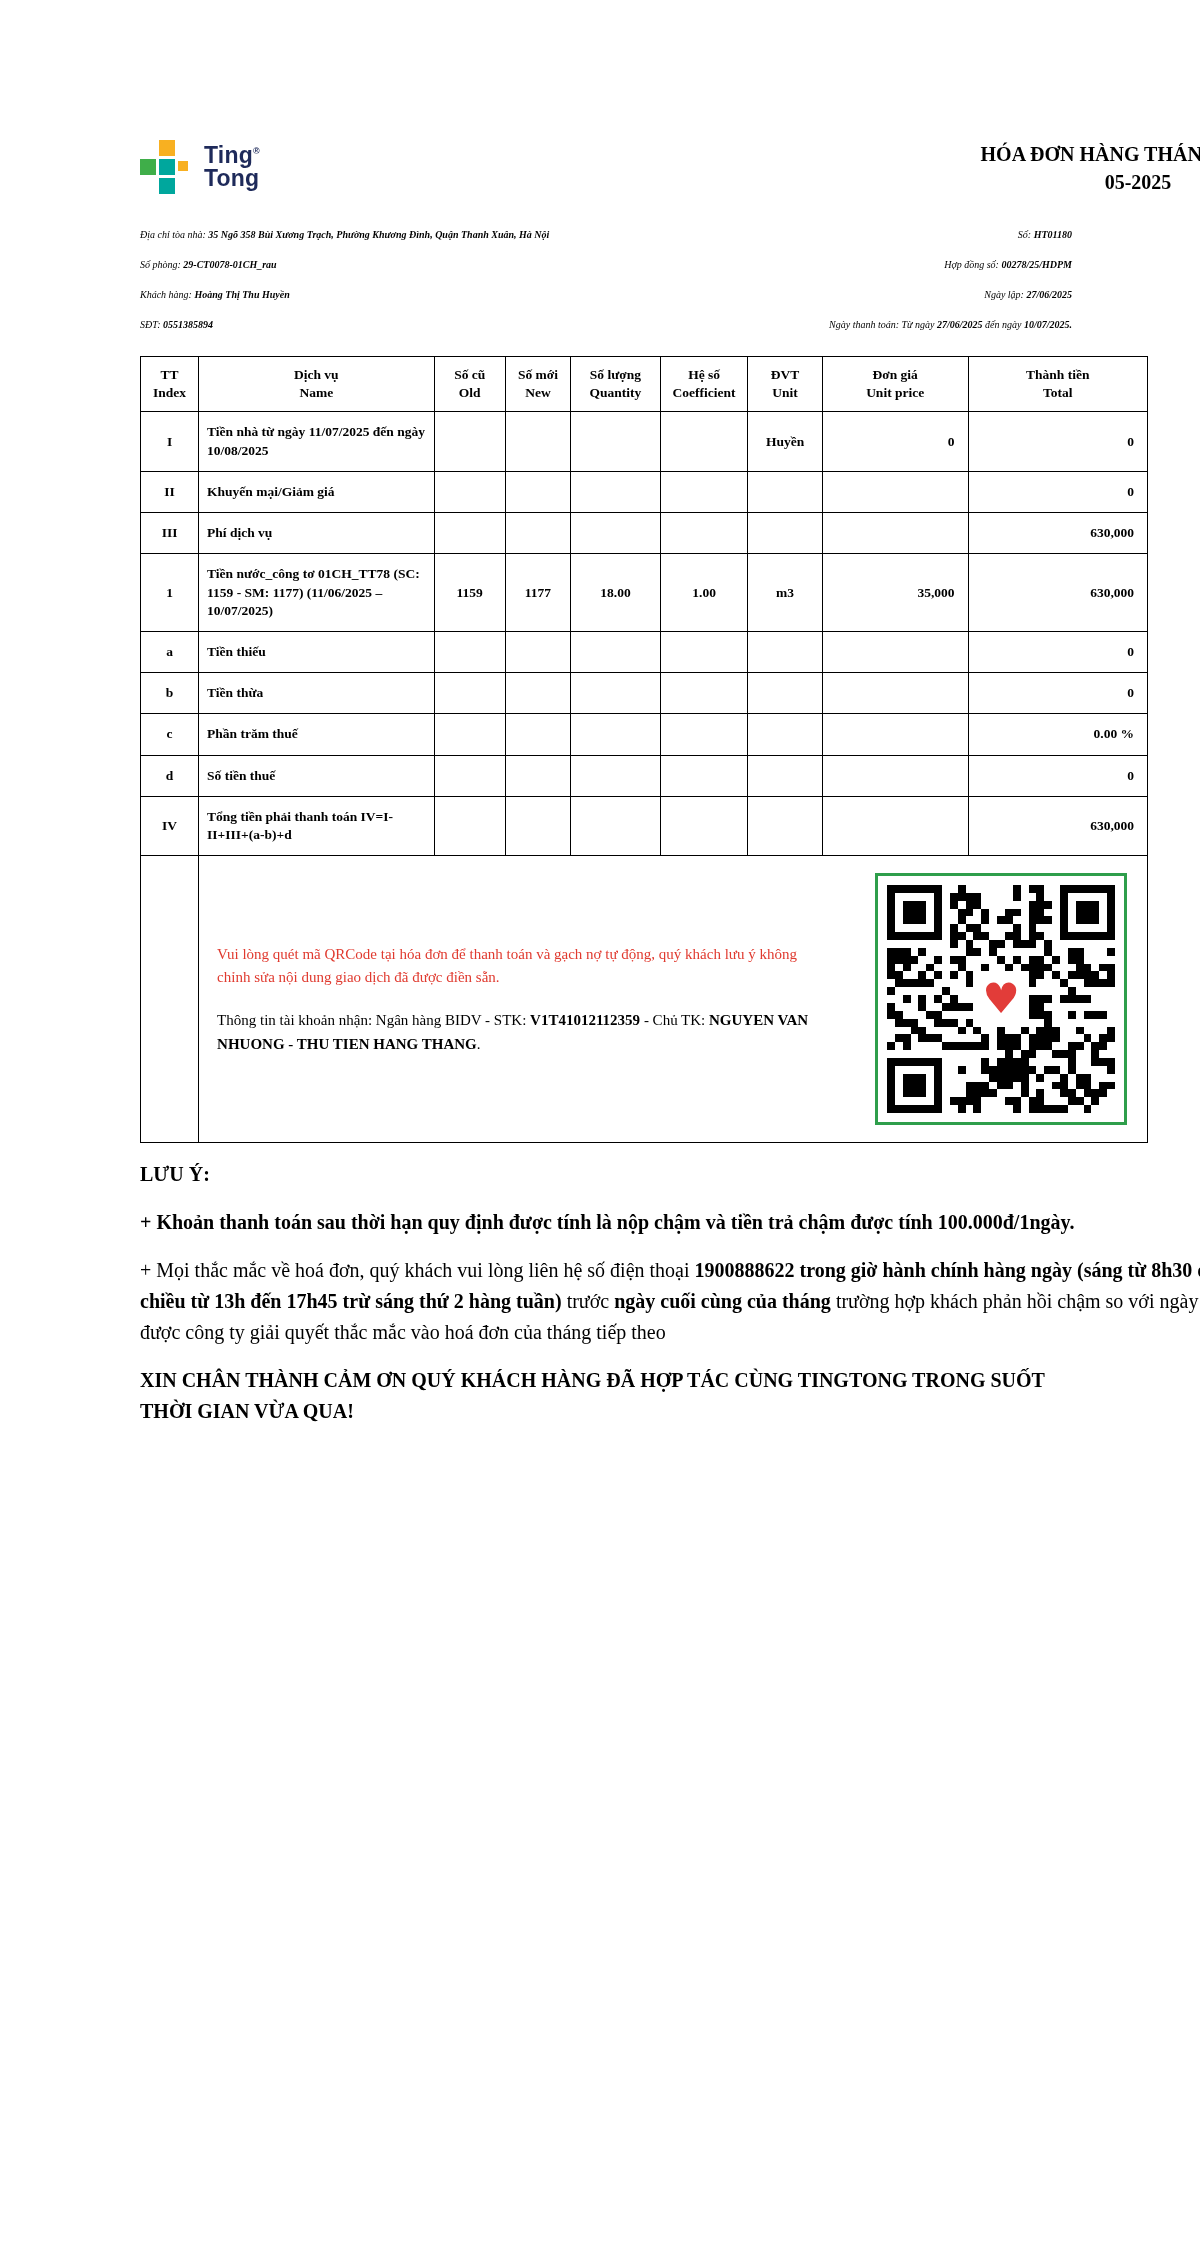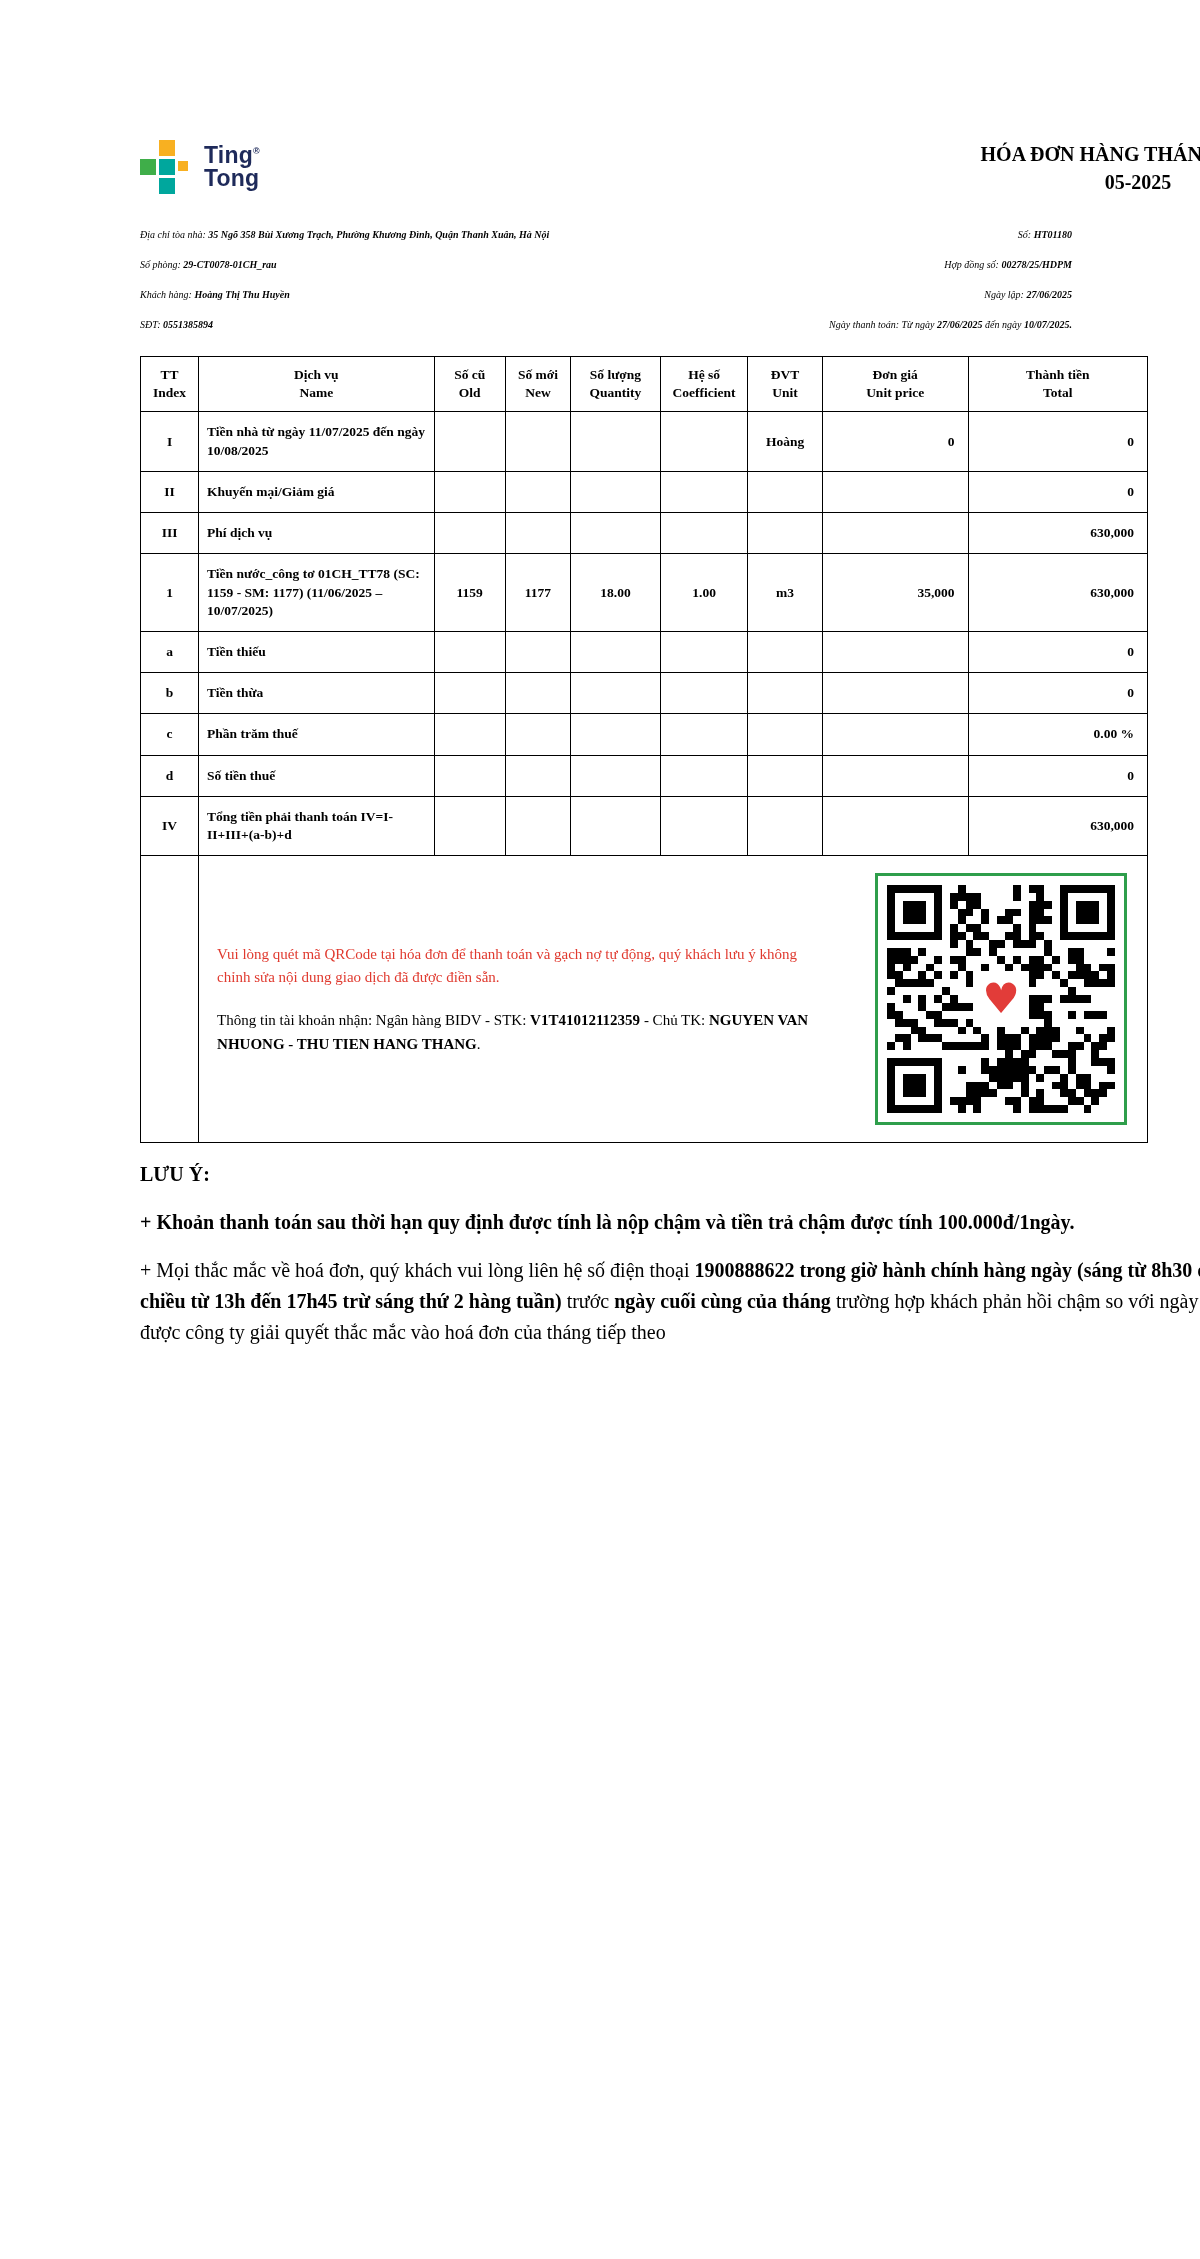--- a/index.html
+++ b/index.html
@@ -156,21 +156,21 @@
       </tr>
     </thead>
     <tbody id="inv-body">
         <tr>
           <td class="ac">I</td>
           <td class="al">Tiền nhà từ ngày 11/07/2025 đến ngày 10/08/2025</td>
           <td class="ac"></td>
           <td class="ac"></td>
           <td class="ac"></td>
           <td class="ac"></td>
-          <td class="ac">Hoàng</td>
+          <td class="ac">Huyền</td>
           <td class="ar">0</td>
           <td class="ar">0</td>
         </tr>
         <tr>
           <td class="ac">II</td>
           <td class="al">Khuyến mại/Giảm giá</td>
           <td class="ac"></td>
           <td class="ac"></td>
           <td class="ac"></td>
           <td class="ac"></td>
@@ -566,15 +566,16 @@
           </div>
         </td>
       </tr>
     </tbody>
   </table>
 
   <div class="notes">
     <p class="b">LƯU Ý:</p>
     <p class="b">+ Khoản thanh toán sau thời hạn quy định được tính là nộp chậm và tiền trả chậm được tính 100.000đ/1ngày.</p>
     <p><span>+ Mọi thắc mắc về hoá đơn, quý khách vui lòng liên hệ số điện thoại </span><span class="b">1900888622 trong giờ hành chính hàng ngày (sáng từ 8h30 đến 12h, chiều từ 13h đến 17h45 trừ sáng thứ 2 hàng tuần)</span><span> trước </span><span class="b">ngày cuối cùng của tháng</span><span> trường hợp khách phản hồi chậm so với ngày này thì sẽ được công ty giải quyết thắc mắc vào hoá đơn của tháng tiếp theo</span></p>
+    <p class="b thanks">XIN CHÂN THÀNH CẢM ƠN QUÝ KHÁCH HÀNG ĐÃ HỢP TÁC CÙNG TINGTONG TRONG SUỐT THỜI GIAN VỪA QUA!</p>
   </div>
 
 </div>
 
 </body></html>

